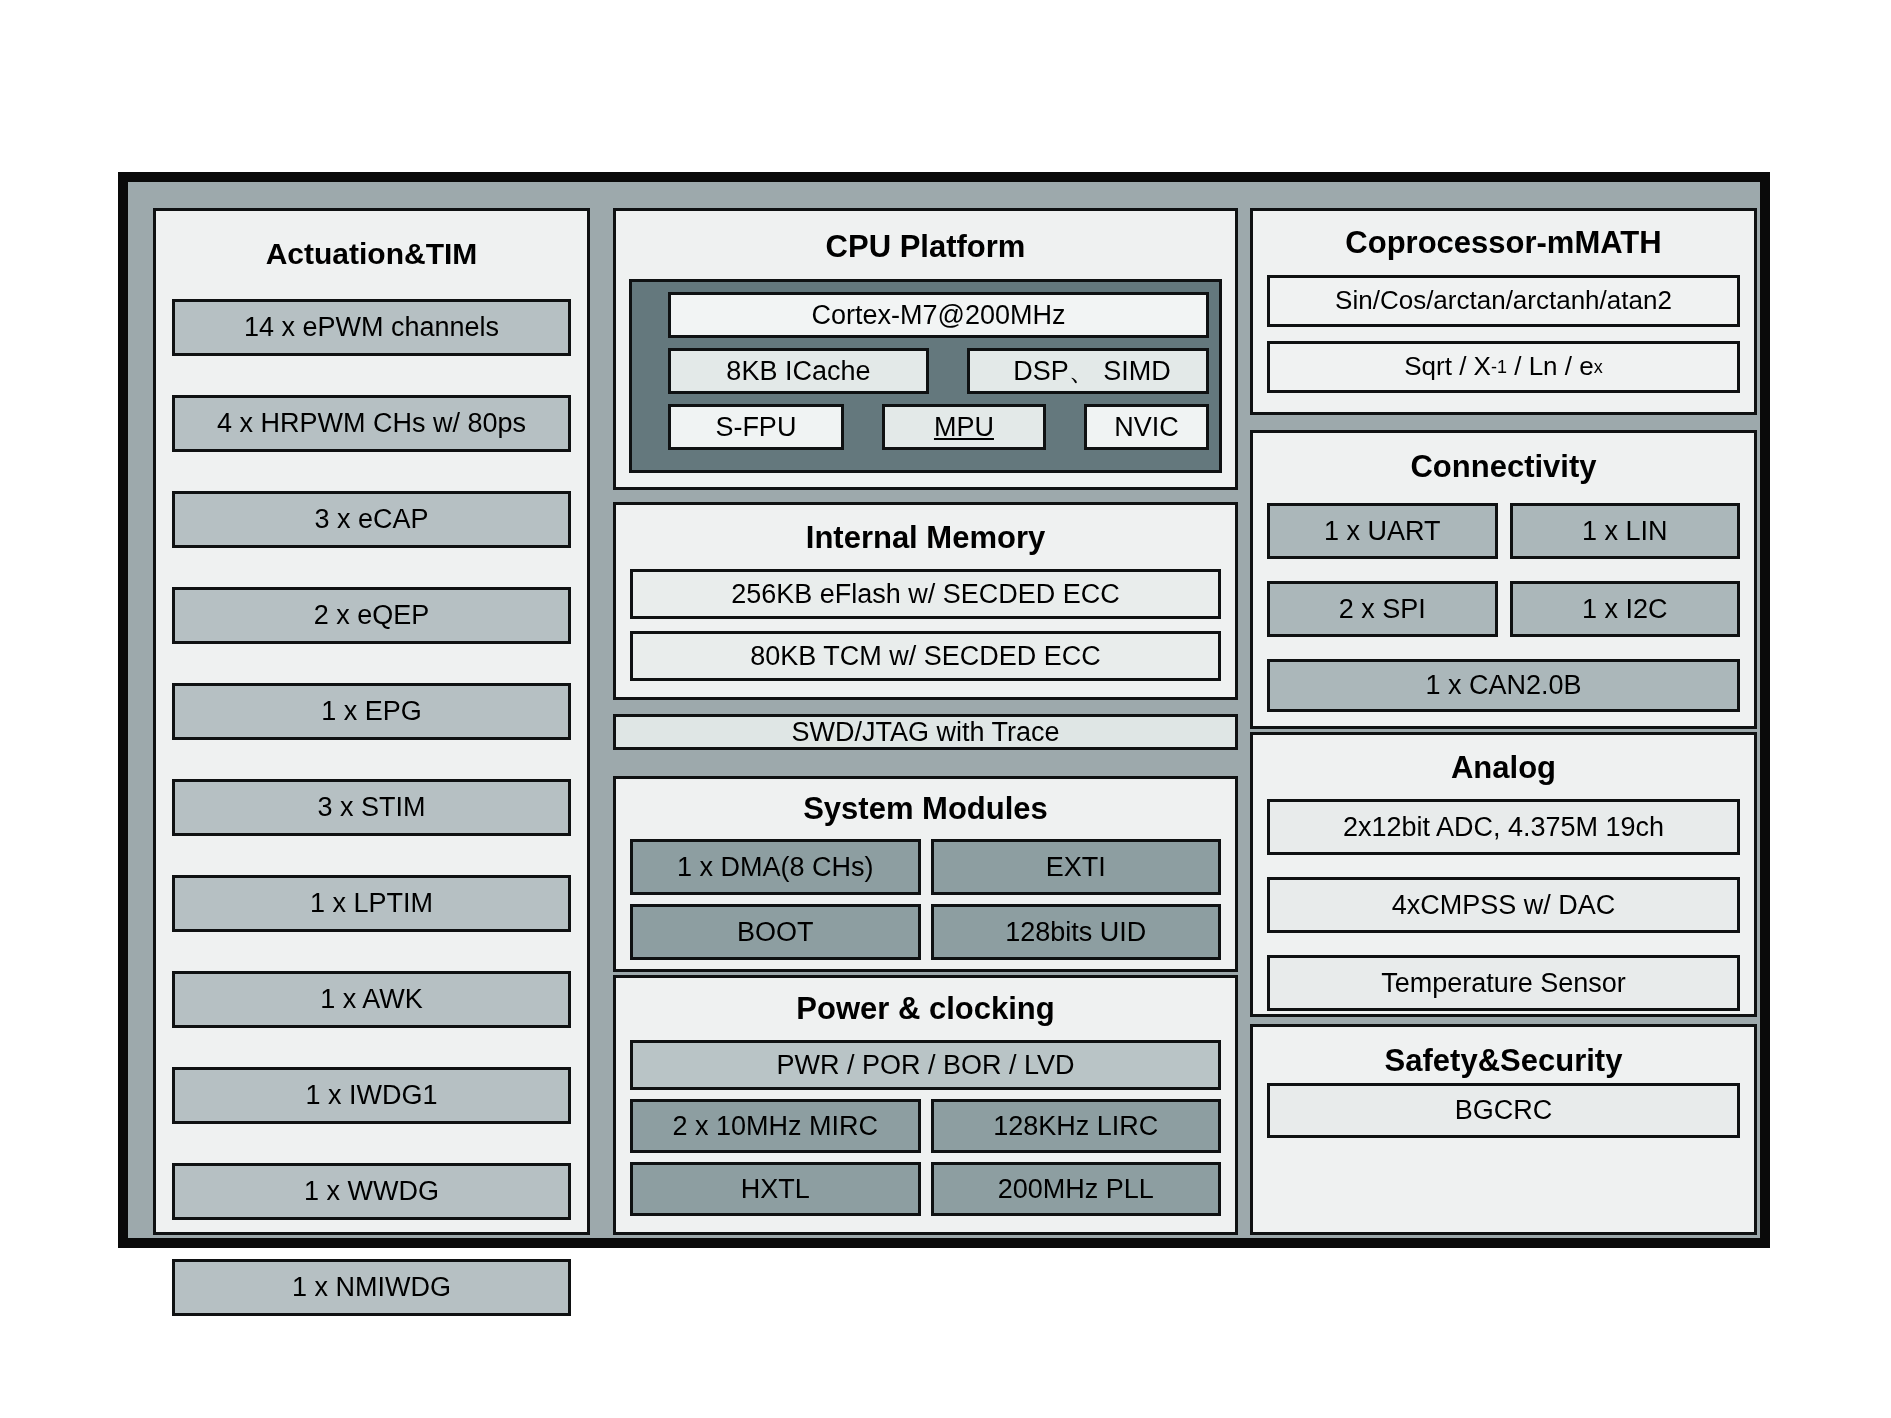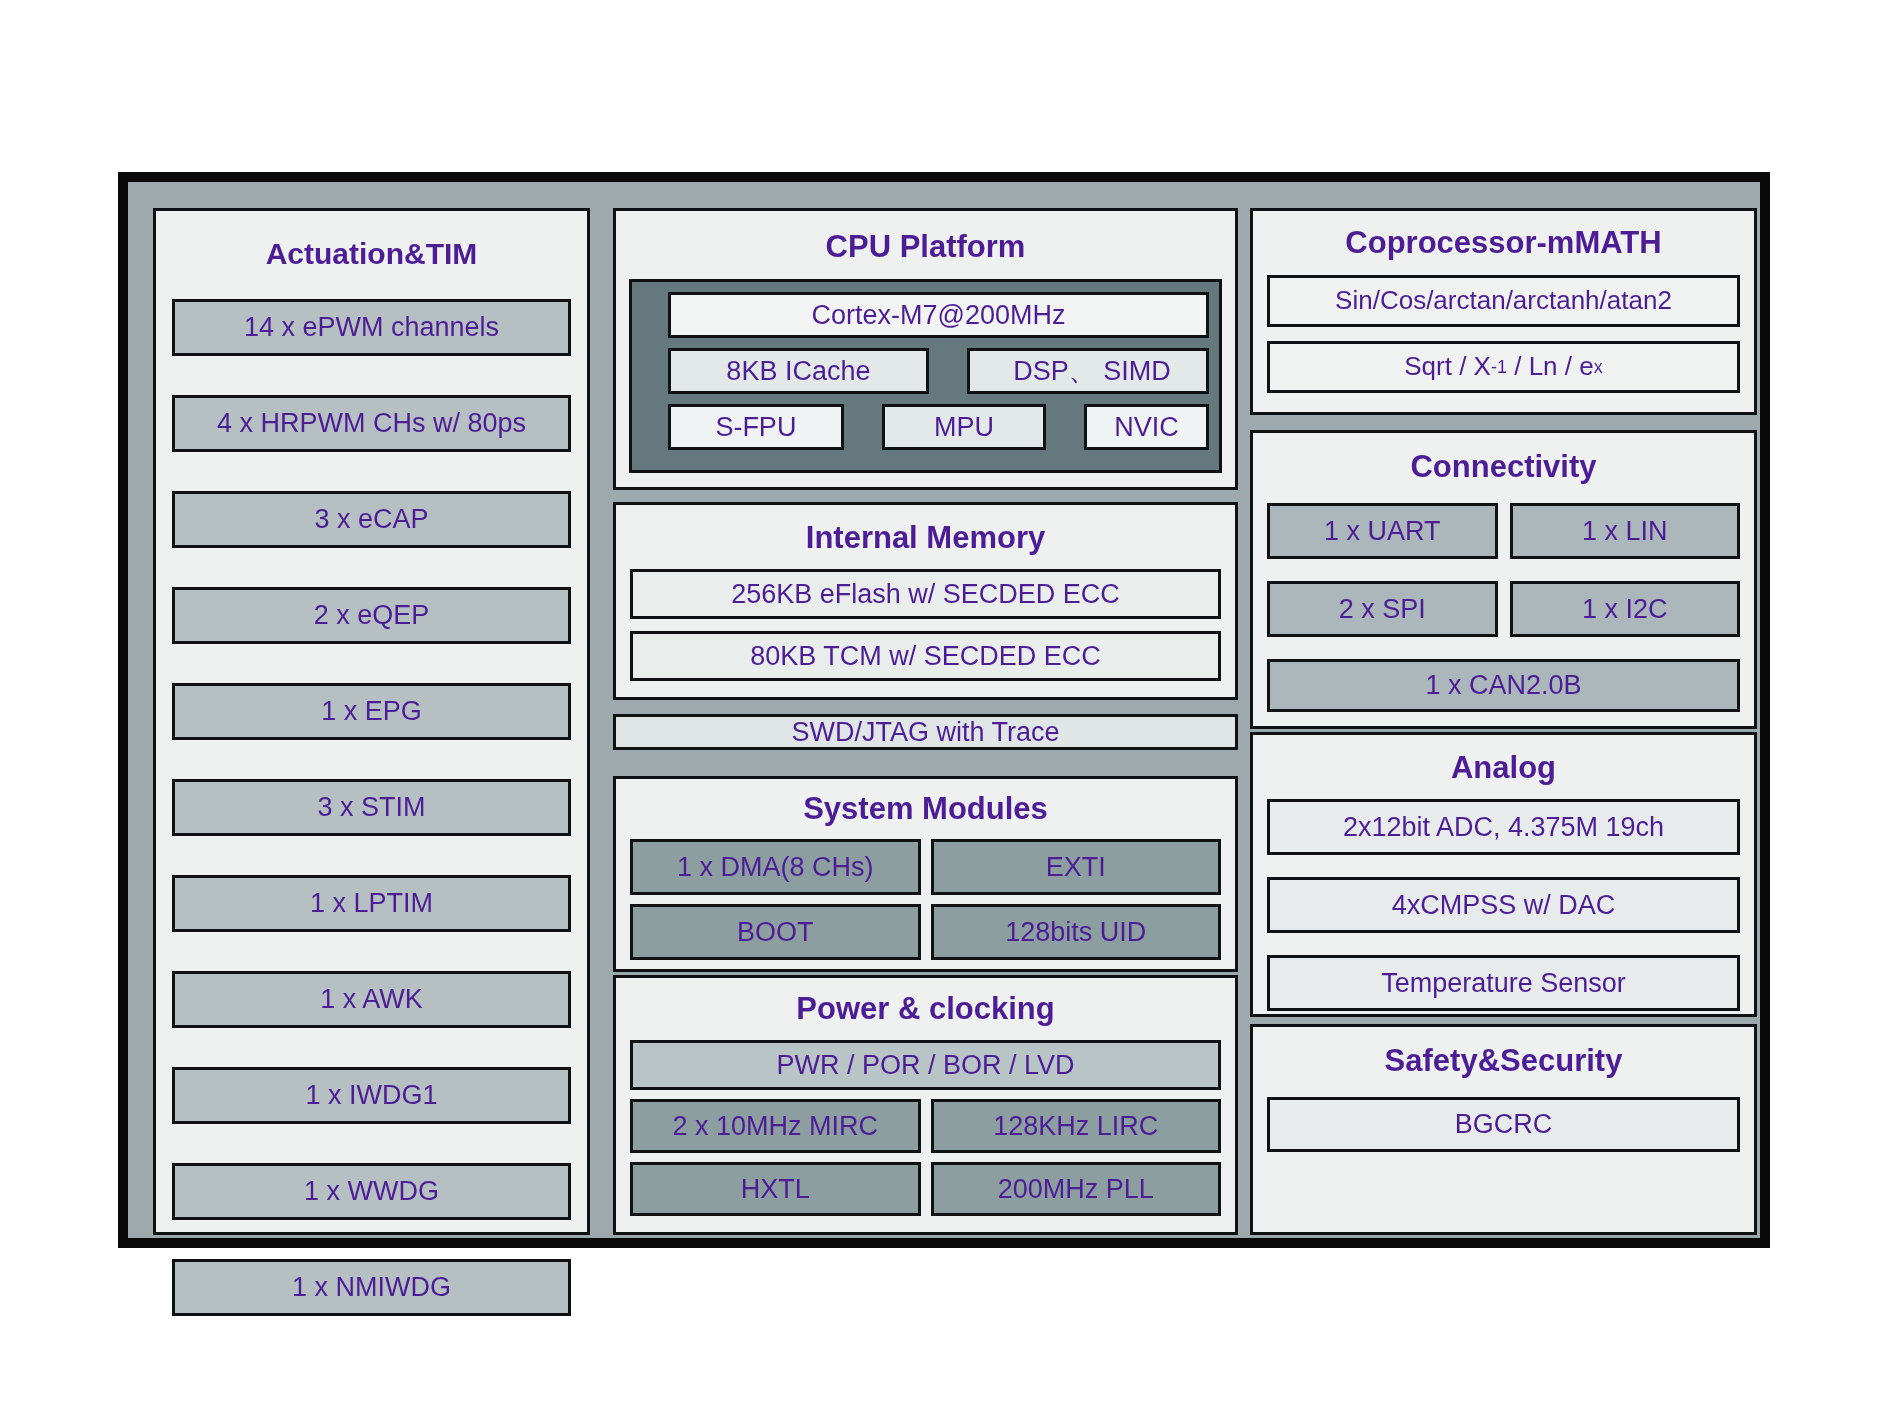--- a/index.html
+++ b/index.html
@@ -1,18 +1,18 @@
 <!DOCTYPE html>
 <html><head>
 <meta charset="utf-8">
 <style>
   html,body{margin:0;padding:0;background:#ffffff;}
   .canvas{
     position:relative;width:1891px;height:1418px;background:#ffffff;
-    font-family:"Liberation Sans", sans-serif;color:#4c1d95;
+    font-family:"Liberation Sans", sans-serif;color:#000000;
   }
   .chip{
     position:absolute;left:118px;top:172px;width:1652px;height:1076px;
     background:#9da9ac;border:10px solid #0a0a0a;box-sizing:border-box;
   }
   .panel{
     position:absolute;background:#eff1f1;border:3px solid #0f1112;box-sizing:border-box;
     display:flex;flex-direction:column;
   }
   .panel-title{
@@ -66,21 +66,21 @@
   sup.exp{font-size:18px;line-height:0;vertical-align:8px;}
   .p-conn{left:1122px;top:248px;width:507px;height:299px;padding:12px 14px 14px 14px;}
   .p-conn .panel-title{height:44px;margin-bottom:14px;}
   .conn-grid{display:grid;grid-template-columns:1fr 1fr;gap:22px 12px;margin-bottom:22px;}
   .p-conn .box{height:56px;background:#abb7ba;}
   .p-analog{left:1122px;top:550px;width:507px;height:285px;padding:12px 14px 10px 14px;}
   .p-analog .panel-title{height:42px;margin-bottom:10px;}
   .analog-rows{display:flex;flex-direction:column;gap:22px;}
   .analog-rows .box{height:56px;background:#e8ebeb;}
   .p-safety{left:1122px;top:842px;width:507px;height:211px;padding:12px 14px 10px 14px;}
-  .p-safety .panel-title{height:44px;margin-bottom:14px;}
+  .p-safety .panel-title{height:44px;}
   .safety-rows{display:flex;flex-direction:column;gap:24px;}
   .safety-rows .box{height:55px;background:#e8ebeb;}
 </style>
 </head>
 <body>
 
 <div class="canvas">
   <div class="chip">
 
     <div class="panel p-actuation">
@@ -105,21 +105,21 @@
       <div class="cpu-core-wrap">
         <div class="cpu-row cpu-row1">
           <div class="box">Cortex-M7@200MHz</div>
         </div>
         <div class="cpu-row">
           <div class="box b-mid" style="flex:0 0 46%;">8KB ICache</div>
           <div class="box b-mid" style="flex:1;padding-left:8px;">DSP、 SIMD</div>
         </div>
         <div class="cpu-row">
           <div class="box b-light" style="flex:0 0 31%;">S-FPU</div>
-          <div class="box b-mid" style="flex:0 0 29%;">MPU</div>
+          <div class="box b-mid" style="flex:0 0 29%;text-decoration:underline;">MPU</div>
           <div class="box b-light" style="flex:1;">NVIC</div>
         </div>
       </div>
     </div>
 
     <div class="panel p-mem">
       <div class="panel-title">Internal Memory</div>
       <div class="mem-rows">
         <div class="box">256KB eFlash w/ SECDED ECC</div>
         <div class="box">80KB TCM w/ SECDED ECC</div>

